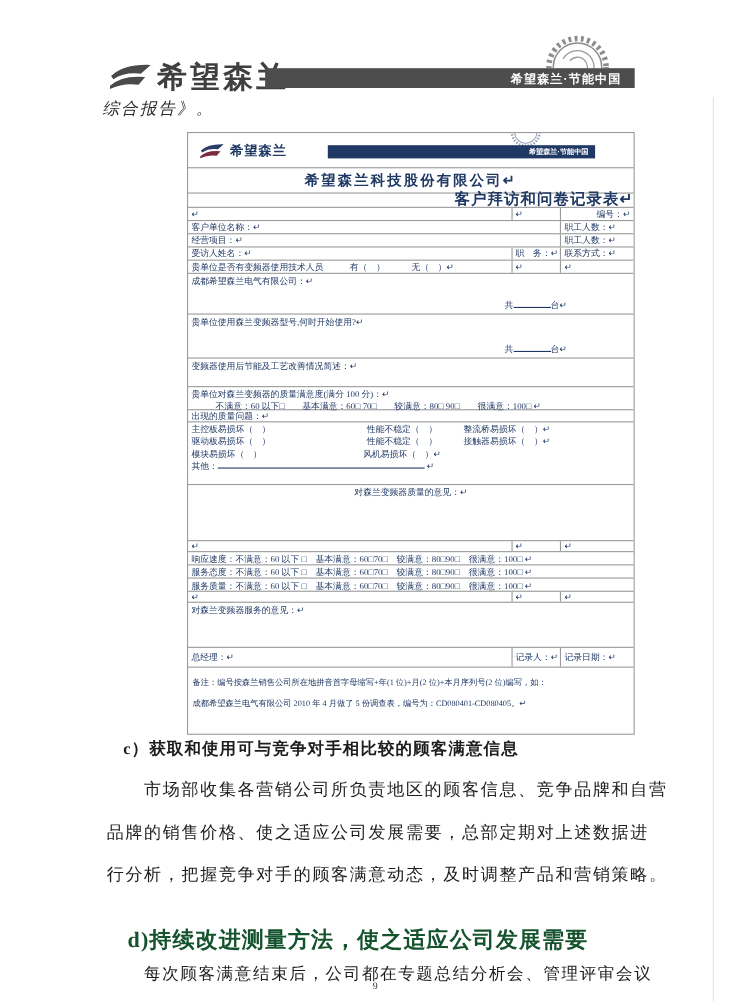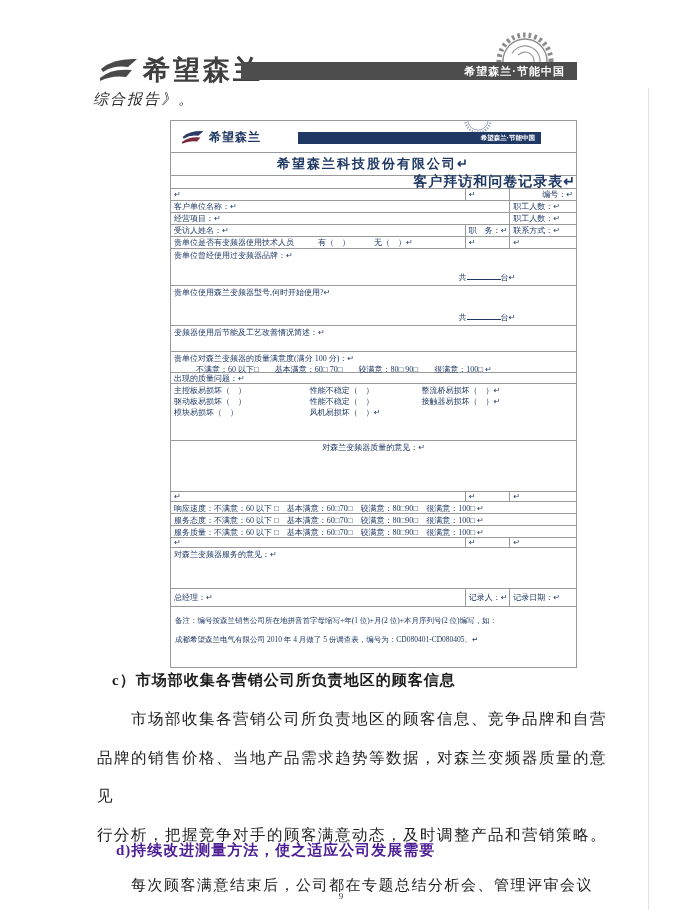--- a/index.html
+++ b/index.html
@@ -46,31 +46,31 @@
   .h11{height:11px;line-height:10px;}
   .h10{height:10px;line-height:9px;}
   .h18{height:18px;line-height:17px;}
   .right{text-align:right;padding-right:3px;}
   .blk{padding:1px 3px;box-sizing:border-box;}
   .count-tag{position:absolute;right:15%;bottom:2px;}
   .blank-u{display:inline-block;width:34px;border-bottom:1px solid #1f3864;height:7px;}
   .scale-line{padding-left:22px;}
   .p-line{line-height:11px;}
   .p-c1{display:inline-block;width:34%;}
-  .p-c2{display:inline-block;width:28%;}
+  .p-c2{display:inline-block;width:28%;text-align:center;}
   .p-c3{display:inline-block;width:37%;}
   .other-u{display:inline-block;width:188px;border-bottom:1px solid #1f3864;height:7px;}
   .note-blk{padding:4px 4px 0 4px;font-size:7.5px;line-height:19px;box-sizing:border-box;height:50px;}
 
   
   .c-heading{position:absolute;left:112px;top:671px;font-size:15px;font-weight:bold;letter-spacing:1px;color:#1d1d1d;}
   .c-para{position:absolute;left:97px;top:700px;width:510px;font-size:15.5px;line-height:38.5px;
           letter-spacing:1.5px;color:#1d1d1d;}
   .c-para .indent{text-indent:34px;}
-  .d-heading{position:absolute;left:116px;top:841px;font-size:15px;font-weight:bold;letter-spacing:1px;color:#4c1d95;}
+  .d-heading{position:absolute;left:116px;top:841px;font-size:20px;font-weight:bold;letter-spacing:1px;color:#14532d;}
   .d-para{position:absolute;left:131px;top:876px;font-size:15px;letter-spacing:1.5px;color:#1d1d1d;}
   .page-num{position:absolute;left:0;right:0;top:891px;text-align:center;font-size:9px;color:#333;}
 </style>
 </head>
 <body>
 
 <div class="page">
   <div class="scan-edge"></div>
 
   <div class="hdr-logo">
@@ -138,21 +138,21 @@
       <div class="cell bl">联系方式：↵</div>
     </div>
 
     <div class="frow grid3 h12">
       <div class="cell">贵单位是否有变频器使用技术人员　　　有（　）　　　无（　）↵</div>
       <div class="cell bl">↵</div>
       <div class="cell bl">↵</div>
     </div>
 
     <div class="frow blk" style="height:37px;">
-      <span>贵单位曾经使用过变频器品牌：↵</span>
+      <span>成都希望森兰电气有限公司：↵</span>
       <span class="count-tag">
         <span>共</span><span class="blank-u"></span><span>台↵</span>
       </span>
     </div>
 
     <div class="frow blk" style="height:40px;">
       <span>贵单位使用森兰变频器型号,何时开始使用?↵</span>
       <span class="count-tag">
         <span>共</span><span class="blank-u"></span><span>台↵</span>
       </span>
@@ -174,20 +174,23 @@
     <div class="frow blk" style="height:57px;">
       <div class="p-line">
         <span class="p-c1">主控板易损坏（　）</span><span class="p-c2">性能不稳定（　）</span><span class="p-c3">整流桥易损坏（　）↵</span>
       </div>
       <div class="p-line">
         <span class="p-c1">驱动板易损坏（　）</span><span class="p-c2">性能不稳定（　）</span><span class="p-c3">接触器易损坏（　）↵</span>
       </div>
       <div class="p-line">
         <span class="p-c1">模块易损坏（　）</span><span class="p-c2">风机易损坏（　）↵</span>
       </div>
+      <div class="p-line">
+        <span>其他：</span><span class="other-u"></span> <span>↵</span>
+      </div>
     </div>
 
     <div class="frow blk" style="height:51px;text-align:center;">
       <span>对森兰变频器质量的意见：↵</span>
     </div>
 
 
     <div class="frow grid3 h10">
       <div class="cell">↵</div>
       <div class="cell bl">↵</div>
@@ -219,25 +222,25 @@
       <div class="cell bl">记录人：↵</div>
       <div class="cell bl">记录日期：↵</div>
     </div>
 
     <div class="note-blk">
       <div>备注：编号按森兰销售公司所在地拼音首字母缩写+年(1 位)+月(2 位)+本月序列号(2 位)编写，如：</div>
       <div>成都希望森兰电气有限公司 2010 年 4 月做了 5 份调查表，编号为：CD080401-CD080405。↵</div>
     </div>
   </div>
 
-  <div class="c-heading">c）市场部收集各营销公司所负责地区的顾客信息</div>
+  <div class="c-heading">c）获取和使用可与竞争对手相比较的顾客满意信息</div>
 
   <div class="c-para">
     <div class="indent">市场部收集各营销公司所负责地区的顾客信息、竞争品牌和自营</div>
-    <div>品牌的销售价格、当地产品需求趋势等数据，对森兰变频器质量的意见</div>
+    <div>品牌的销售价格、使之适应公司发展需要，总部定期对上述数据进</div>
     <div>行分析，把握竞争对手的顾客满意动态，及时调整产品和营销策略。</div>
   </div>
 
   <div class="d-heading">d)持续改进测量方法，使之适应公司发展需要</div>
   <div class="d-para">每次顾客满意结束后，公司都在专题总结分析会、管理评审会议</div>
 
   <div class="page-num">9</div>
 </div>
 
 </body></html>

